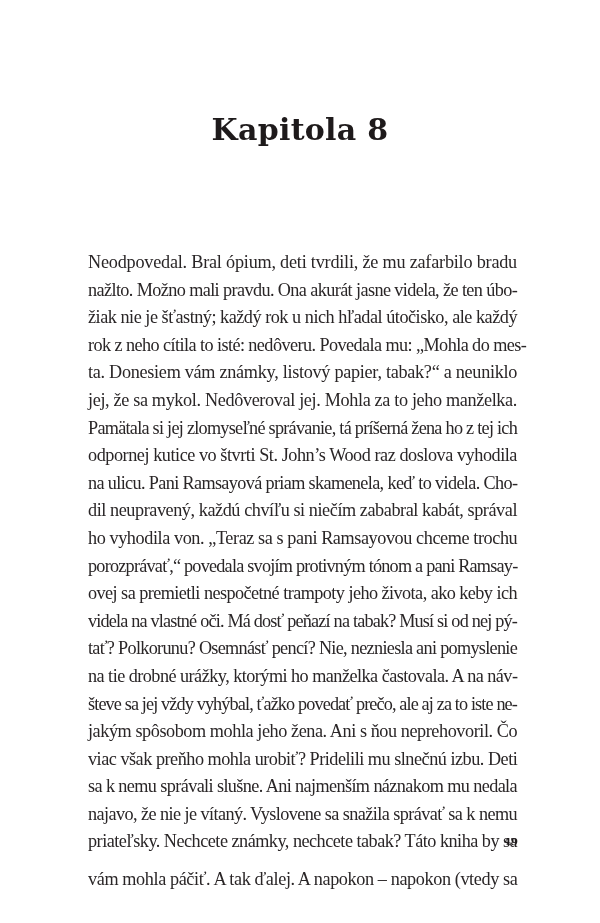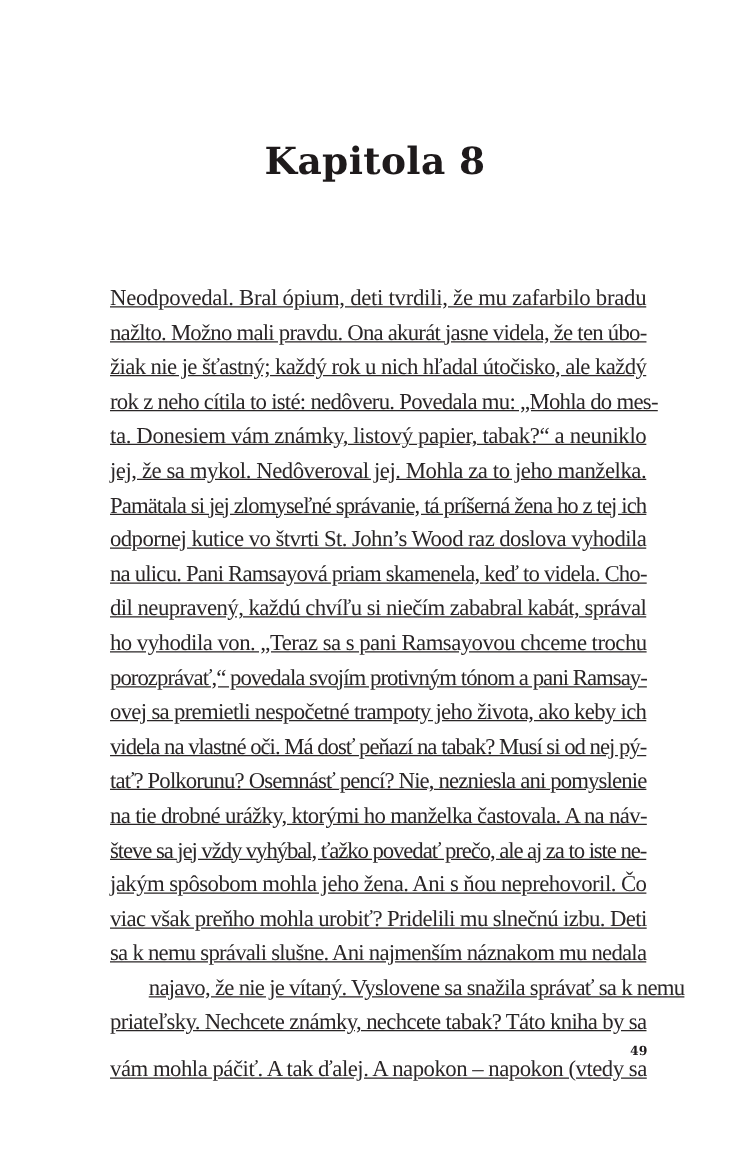--- a/index.html
+++ b/index.html
@@ -23,27 +23,26 @@
       font-family: "DejaVu Serif", serif;
       font-weight: bold;
       font-size: 30px;
       letter-spacing: 0.3px;
       color: #1e1a1b;
       margin: 0;
     }
     .body-text {
       position: absolute;
       left: 88px;
-      top: 225px;
+      top: 249px;
       width: 429px;
       font-family: "Liberation Serif", serif;
       font-size: 18.2px;
       line-height: 27.6px;
       color: #2a2627;
-      text-decoration: underline;
     }
     .line {
       display: block;
       white-space: nowrap;
       text-align: justify;
       text-align-last: justify;
       height: 27.6px;
     }
     .line.last {
       text-align-last: justify;
@@ -78,18 +77,18 @@
   <span class="line" style="display: block; width: auto; letter-spacing: -0.413793px;">ho vyhodila von. „Teraz sa s pani Ramsayovou chceme trochu</span>
   <span class="line" style="display: block; width: auto; letter-spacing: -0.766667px;">porozprávať,“ povedala svojím protivným tónom a pani Ramsay-</span>
   <span class="line" style="display: block; width: auto; letter-spacing: -0.555556px;">ovej sa premietli nespočetné trampoty jeho života, ako keby ich</span>
   <span class="line" style="display: block; width: auto; letter-spacing: -0.818182px;">videla na vlastné oči. Má dosť peňazí na tabak? Musí si od nej pý-</span>
   <span class="line" style="display: block; width: auto; letter-spacing: -0.688525px;">tať? Polkorunu? Osemnásť pencí? Nie, nezniesla ani pomyslenie</span>
   <span class="line" style="display: block; width: auto; letter-spacing: -0.532258px;">na tie drobné urážky, ktorými ho manželka častovala. A na náv-</span>
   <span class="line" style="display: block; width: auto; letter-spacing: -0.869565px;">števe sa jej vždy vyhýbal, ťažko povedať prečo, ale aj za to iste ne-</span>
   <span class="line" style="display: block; width: auto; letter-spacing: -0.431034px;">jakým spôsobom mohla jeho žena. Ani s ňou neprehovoril. Čo</span>
   <span class="line" style="display: block; width: auto; letter-spacing: -0.483871px;">viac však preňho mohla urobiť? Pridelili mu slnečnú izbu. Deti</span>
   <span class="line" style="display: block; width: auto; letter-spacing: -0.610169px;">sa k nemu správali slušne. Ani najmenším náznakom mu nedala</span>
-  <span class="line" style="display: block; width: auto; letter-spacing: -0.578125px; margin-left: 31px;">najavo, že nie je vítaný. Vyslovene sa snažila správať sa k nemu</span>
+  <span class="line" style="display: block; width: auto; letter-spacing: -0.578125px;">najavo, že nie je vítaný. Vyslovene sa snažila správať sa k nemu</span>
   <span class="line" style="display: block; width: auto; letter-spacing: -0.508197px;">priateľsky. Nechcete známky, nechcete tabak? Táto kniha by sa</span>
   <span class="line last" style="display: block; width: auto; letter-spacing: -0.389831px;">vám mohla páčiť. A tak ďalej. A napokon – napokon (vtedy sa</span>
 </div>
 
 <div class="page-number">49</div>
 
 </body></html>

